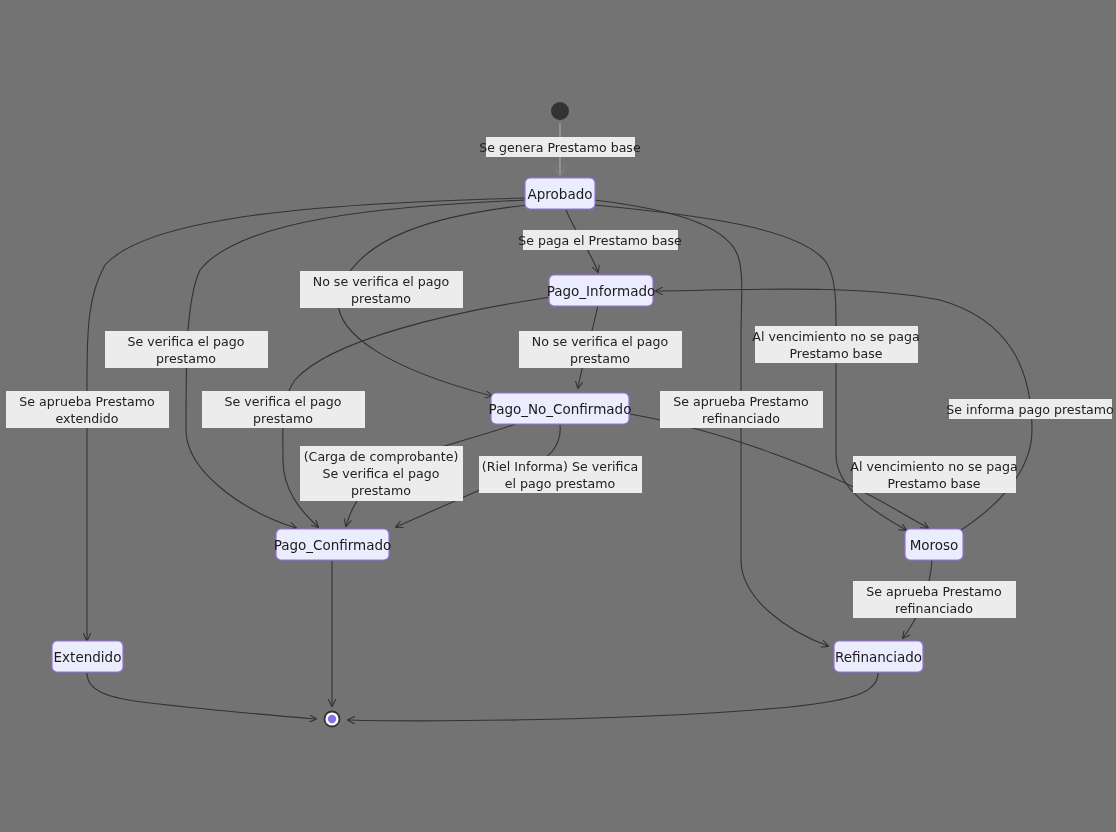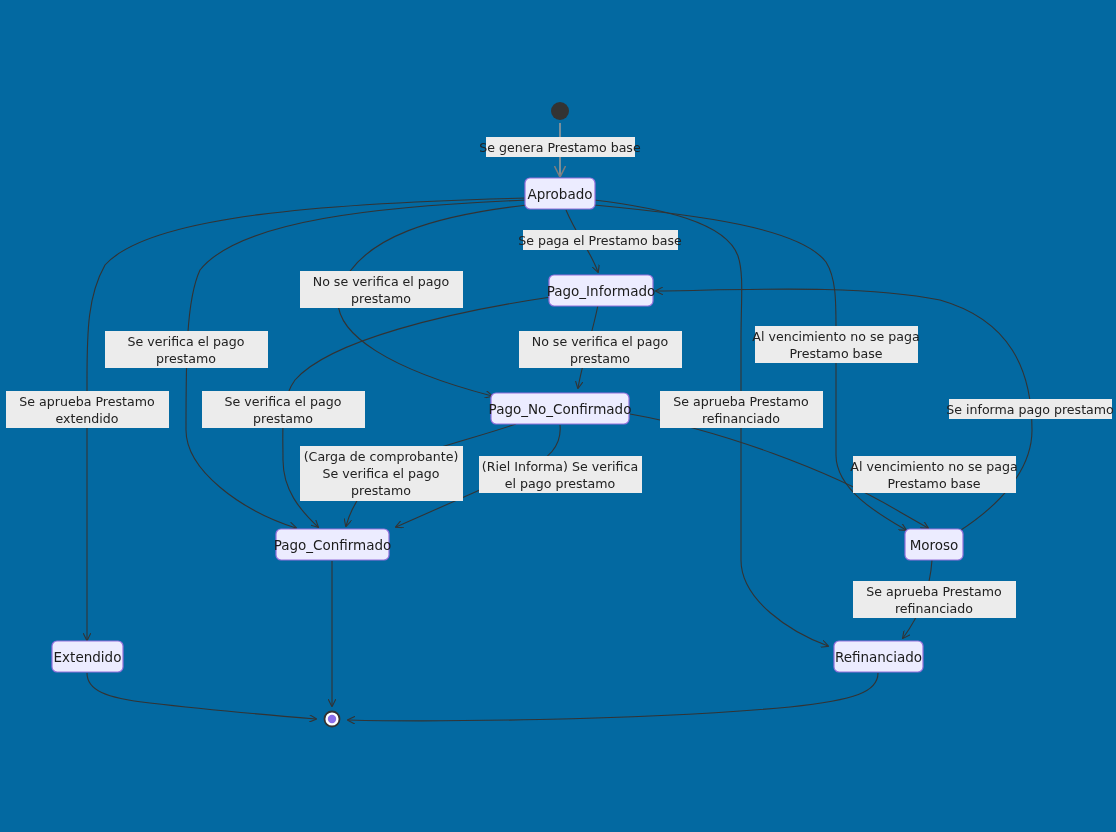--- a/index.html
+++ b/index.html
@@ -1,18 +1,18 @@
 <!DOCTYPE html>
 <html><head>
 <meta charset="utf-8">
 <style>
   html,body{margin:0;padding:0;background:#ffffff;}
   body{width:1116px;height:832px;overflow:hidden;
        font-family:"DejaVu Sans","Liberation Sans",sans-serif;}
-  #stage{position:relative;width:1116px;height:832px;background:#0369a1;}
+  #stage{position:relative;width:1116px;height:832px;background:#737373;}
   svg#diagram{position:absolute;left:0;top:0;width:1116px;height:832px;}
   .edge{fill:none;stroke:#333333;stroke-width:1.1px;}
   .edge-start{fill:none;stroke:#9a9a9a;stroke-width:1.6px;}
   .node-rect{fill:#ECECFF;stroke:#9370DB;stroke-width:1.2px;}
   .node-label{font-size:13.5px;fill:#1b1b1b;
               font-family:"DejaVu Sans","Liberation Sans",sans-serif;
               text-anchor:middle;dominant-baseline:middle;}
   .edge-label-bg{fill:#ececec;}
   .edge-label-txt{font-size:12.6px;fill:#222222;
                   font-family:"DejaVu Sans","Liberation Sans",sans-serif;

